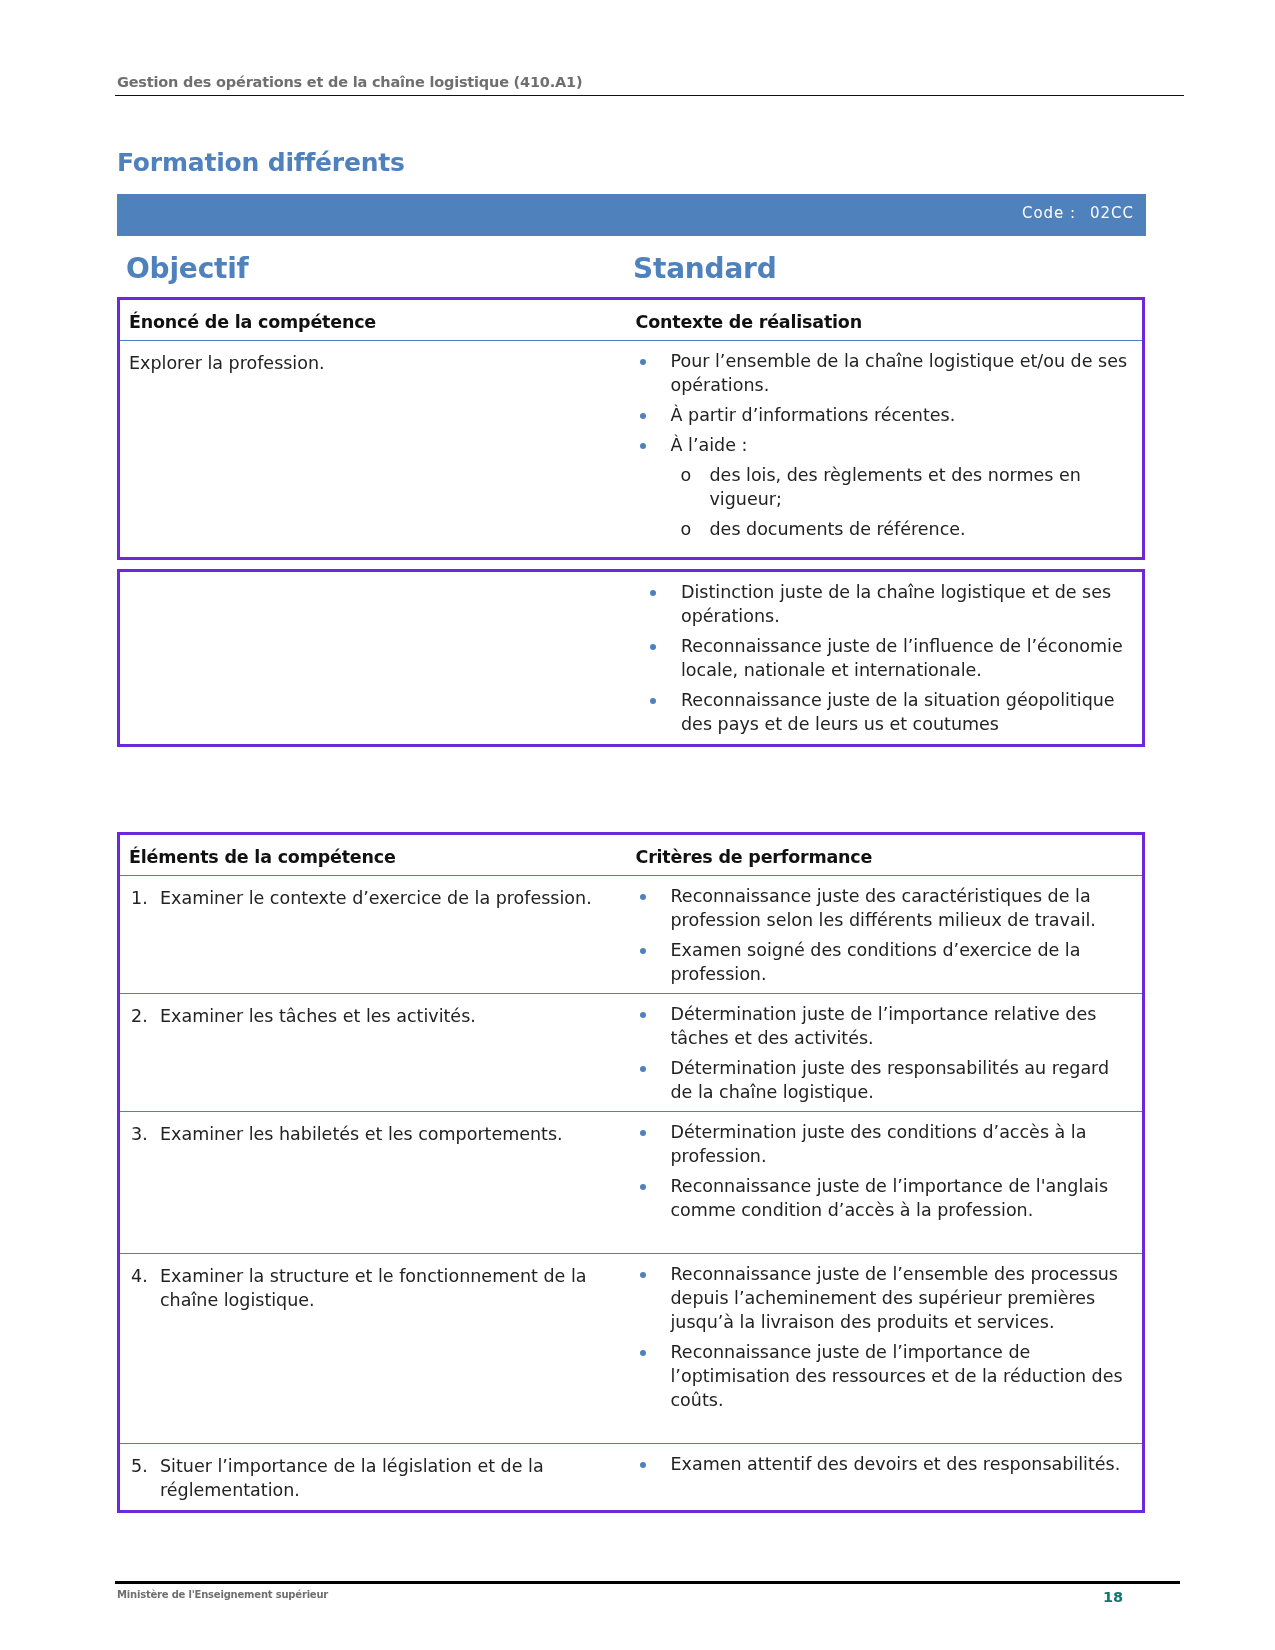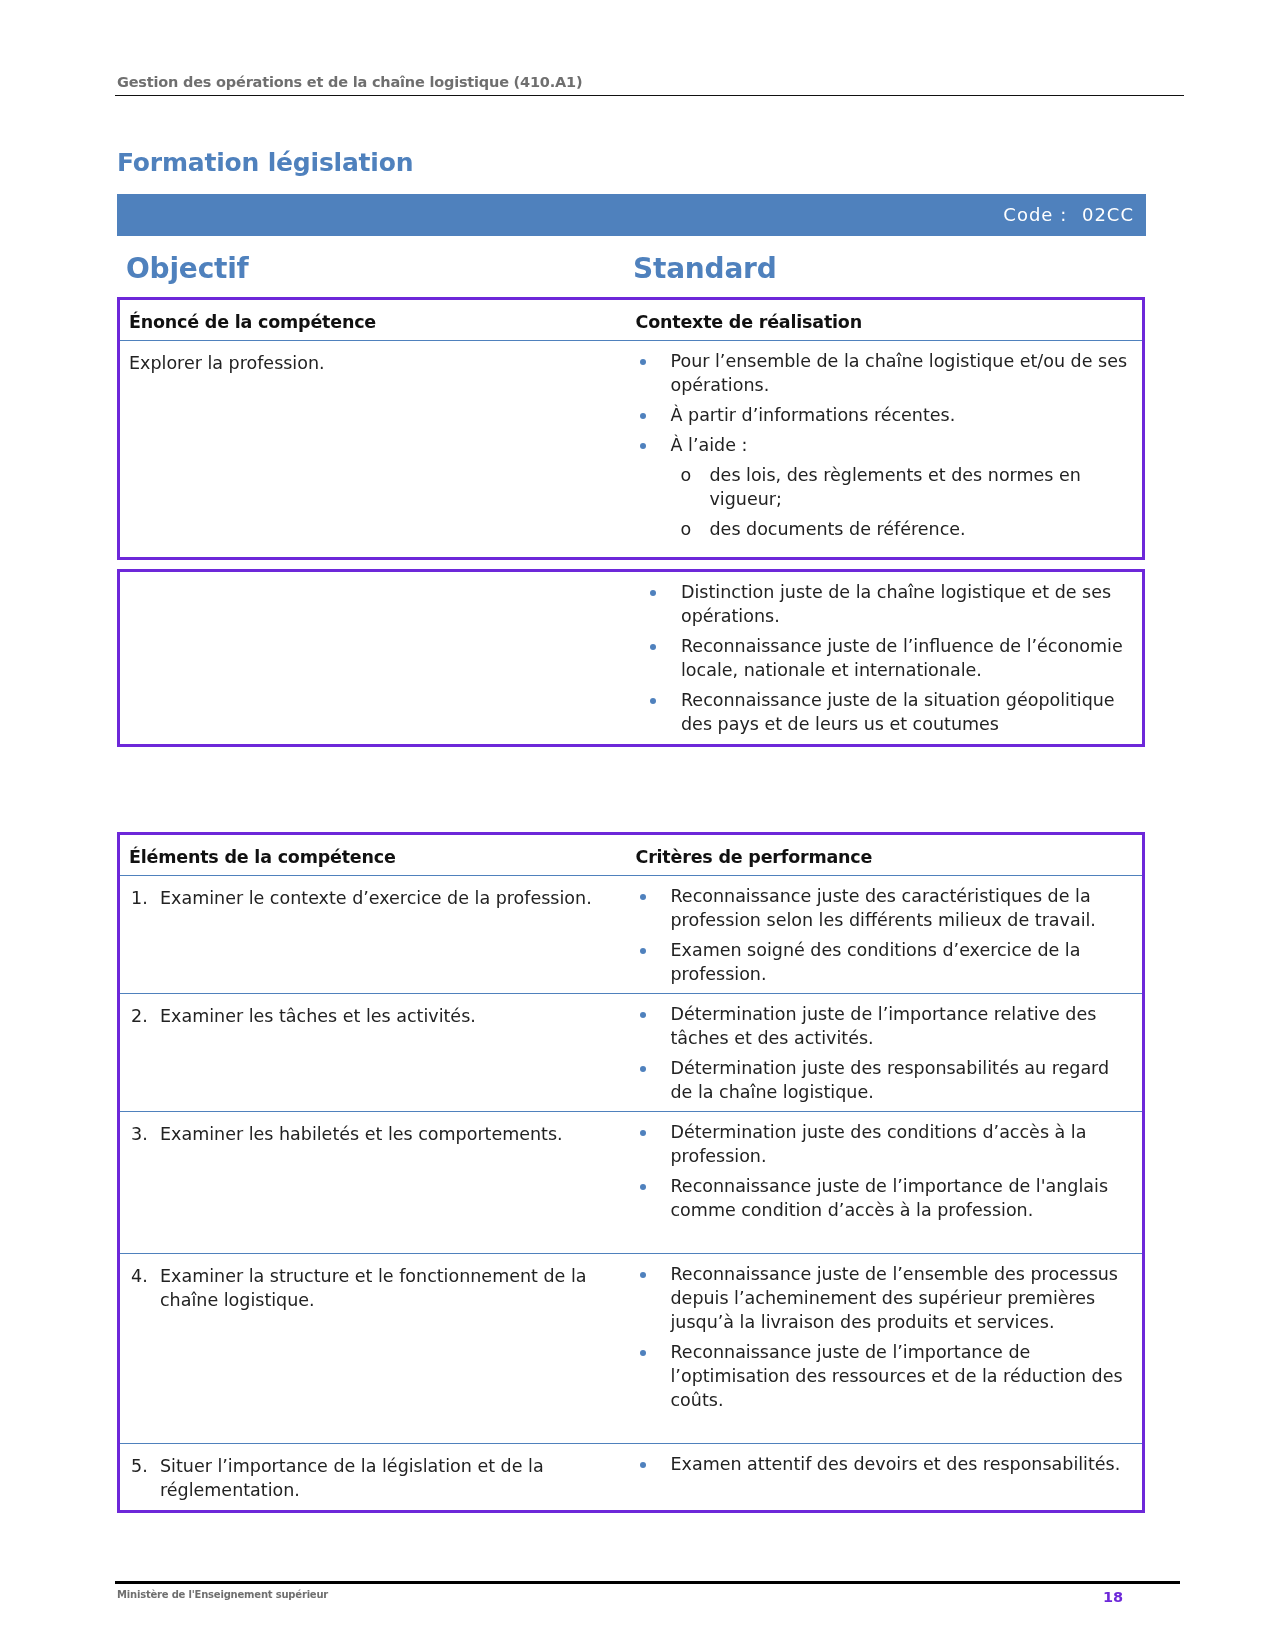--- a/index.html
+++ b/index.html
@@ -7,21 +7,21 @@
          font-family: "DejaVu Sans", sans-serif; color: #222; }
   .abs { position: absolute; }
 
   .running-header { left: 117px; top: 74px; font-size: 14.5px; font-weight: bold; color: #6f6f6f;
                     font-family: "DejaVu Sans", sans-serif; letter-spacing: -0.2px; }
   .header-rule { left: 115px; top: 95px; width: 1069px; height: 0; border-top: 1.5px solid #111; }
 
   .section-title { left: 117px; top: 148px; font-size: 25px; font-weight: bold; color: #4f81bd; letter-spacing: -0.2px; }
 
   .code-bar { left: 117px; top: 194px; width: 1029px; height: 42px; background: #4f81bd; }
-  .code-text { position: absolute; right: 12px; top: 10px; font-size: 18px; color: #ffffff; letter-spacing: 1px; }
+  .code-text { position: absolute; right: 12px; top: 10px; font-size: 15px; color: #ffffff; letter-spacing: 1px; }
   .code-text span { margin-left: 8px; }
 
   .col-head { top: 252px; font-size: 28px; font-weight: bold; color: #4f81bd; letter-spacing: -0.2px; }
 
   table.box { position: absolute; left: 117px; width: 1028px; border-collapse: collapse;
               border: 3px solid #6d28d9; table-layout: fixed; }
   table.box td { vertical-align: top; padding: 0; border-top: 1px solid #4f81bd; font-size: 17.5px; line-height: 24px; }
   table.box tr:first-child td { border-top: none; }
   td.l { width: 508px; padding-left: 9px !important; }
   td.r { padding-left: 9px !important; padding-right: 6px !important; }
@@ -32,29 +32,29 @@
   ul.bul > li { position: relative; padding-left: 35px; margin-bottom: 6px; }
   ul.bul > li .dot { position: absolute; left: 4px; top: 10px; width: 6px; height: 6px; border-radius: 50%; background: #4f81bd; }
   ul.sub { list-style: none; margin: 6px 0 0 0; padding: 0; }
   ul.sub > li { position: relative; padding-left: 39px; margin-bottom: 6px; }
   ul.sub > li .o { position: absolute; left: 10px; top: 0; }
   .num-item { position: relative; padding-left: 31px; padding-right: 10px; }
   .num-item .n { position: absolute; left: 2px; top: 0; }
 
   .footer-rule { left: 115px; top: 1581px; width: 1065px; height: 0; border-top: 3px solid #000; }
   .footer-left { left: 117px; top: 1589px; font-size: 10px; font-weight: bold; color: #6f6f6f; letter-spacing: -0.2px; text-align: center; }
-  .footer-page { left: 1103px; top: 1589px; font-size: 14.5px; font-weight: bold; color: #6d28d9; }
+  .footer-page { left: 1103px; top: 1589px; font-size: 14.5px; font-weight: bold; color: #0f766e; }
 </style>
 </head>
 <body>
 
 <div class="abs running-header">Gestion des opérations et de la chaîne logistique (410.A1)</div>
 <div class="abs header-rule"></div>
 
-<div class="abs section-title">Formation législation</div>
+<div class="abs section-title">Formation différents</div>
 
 <div class="abs code-bar">
   <div class="code-text">
     <span>Code :</span>
     <span>02CC</span>
   </div>
 </div>
 
 <div class="abs col-head" style="left:126px;">Objectif</div>
 <div class="abs col-head" style="left:633px;">Standard</div>

